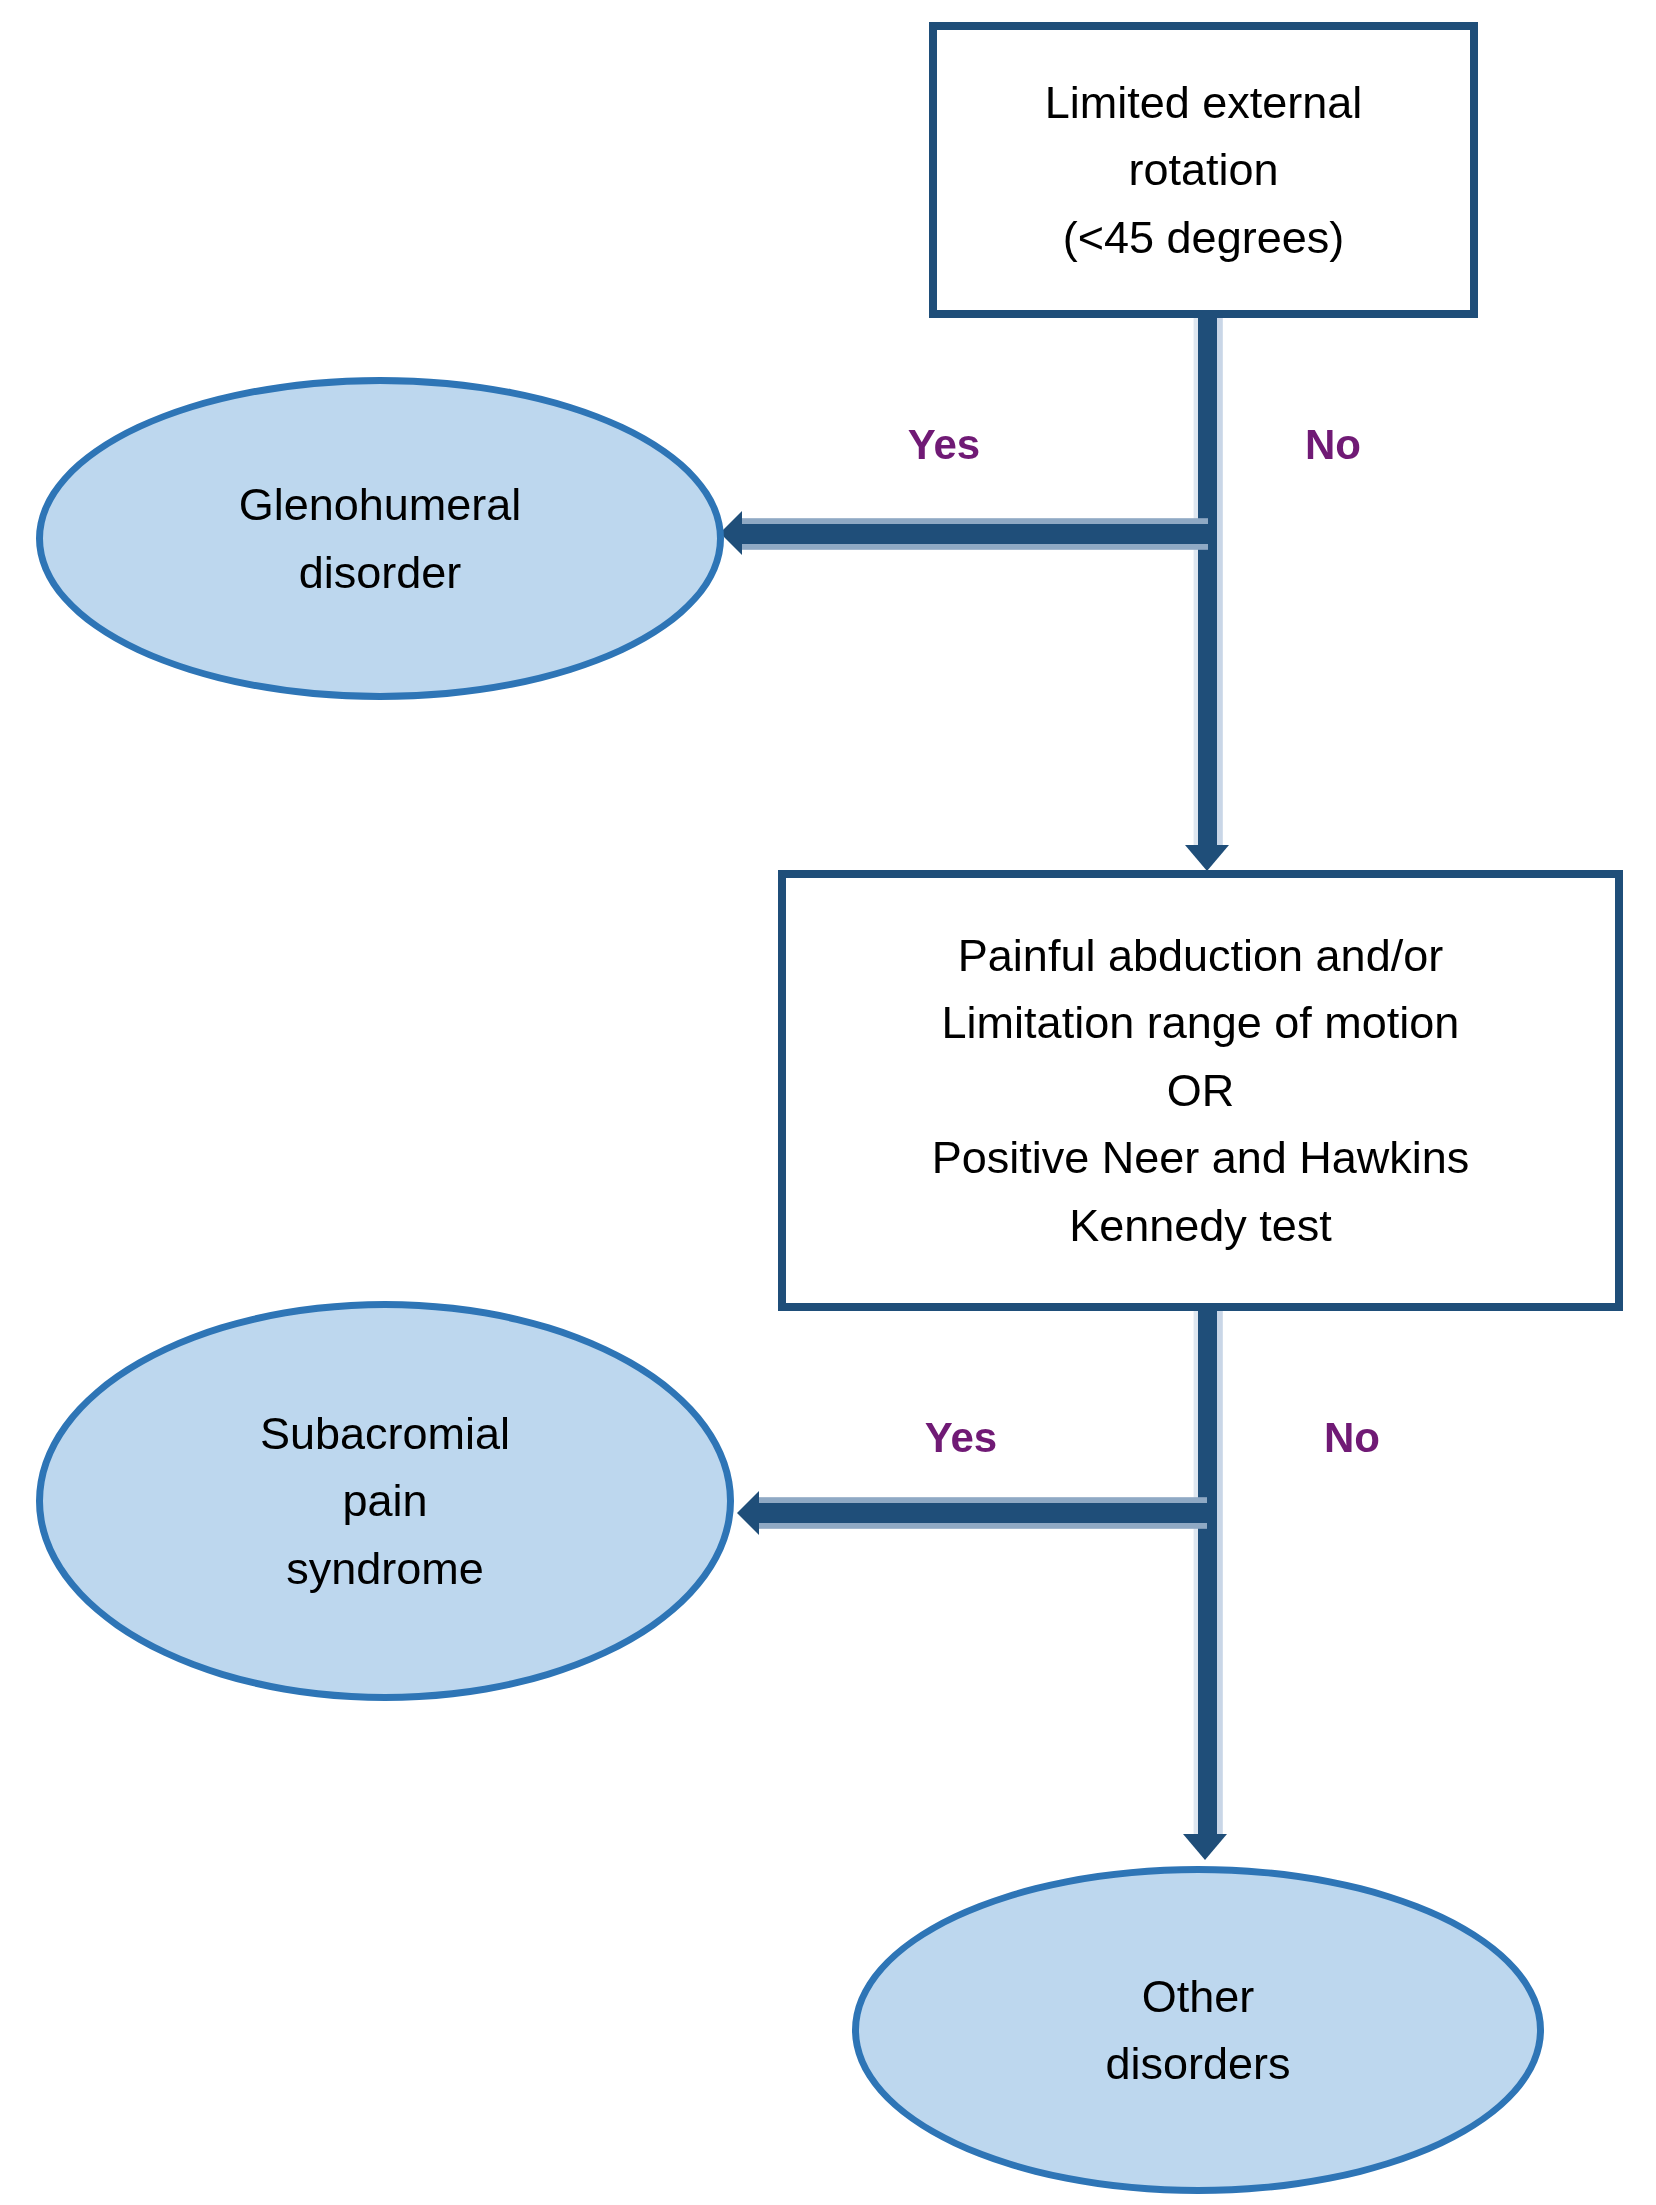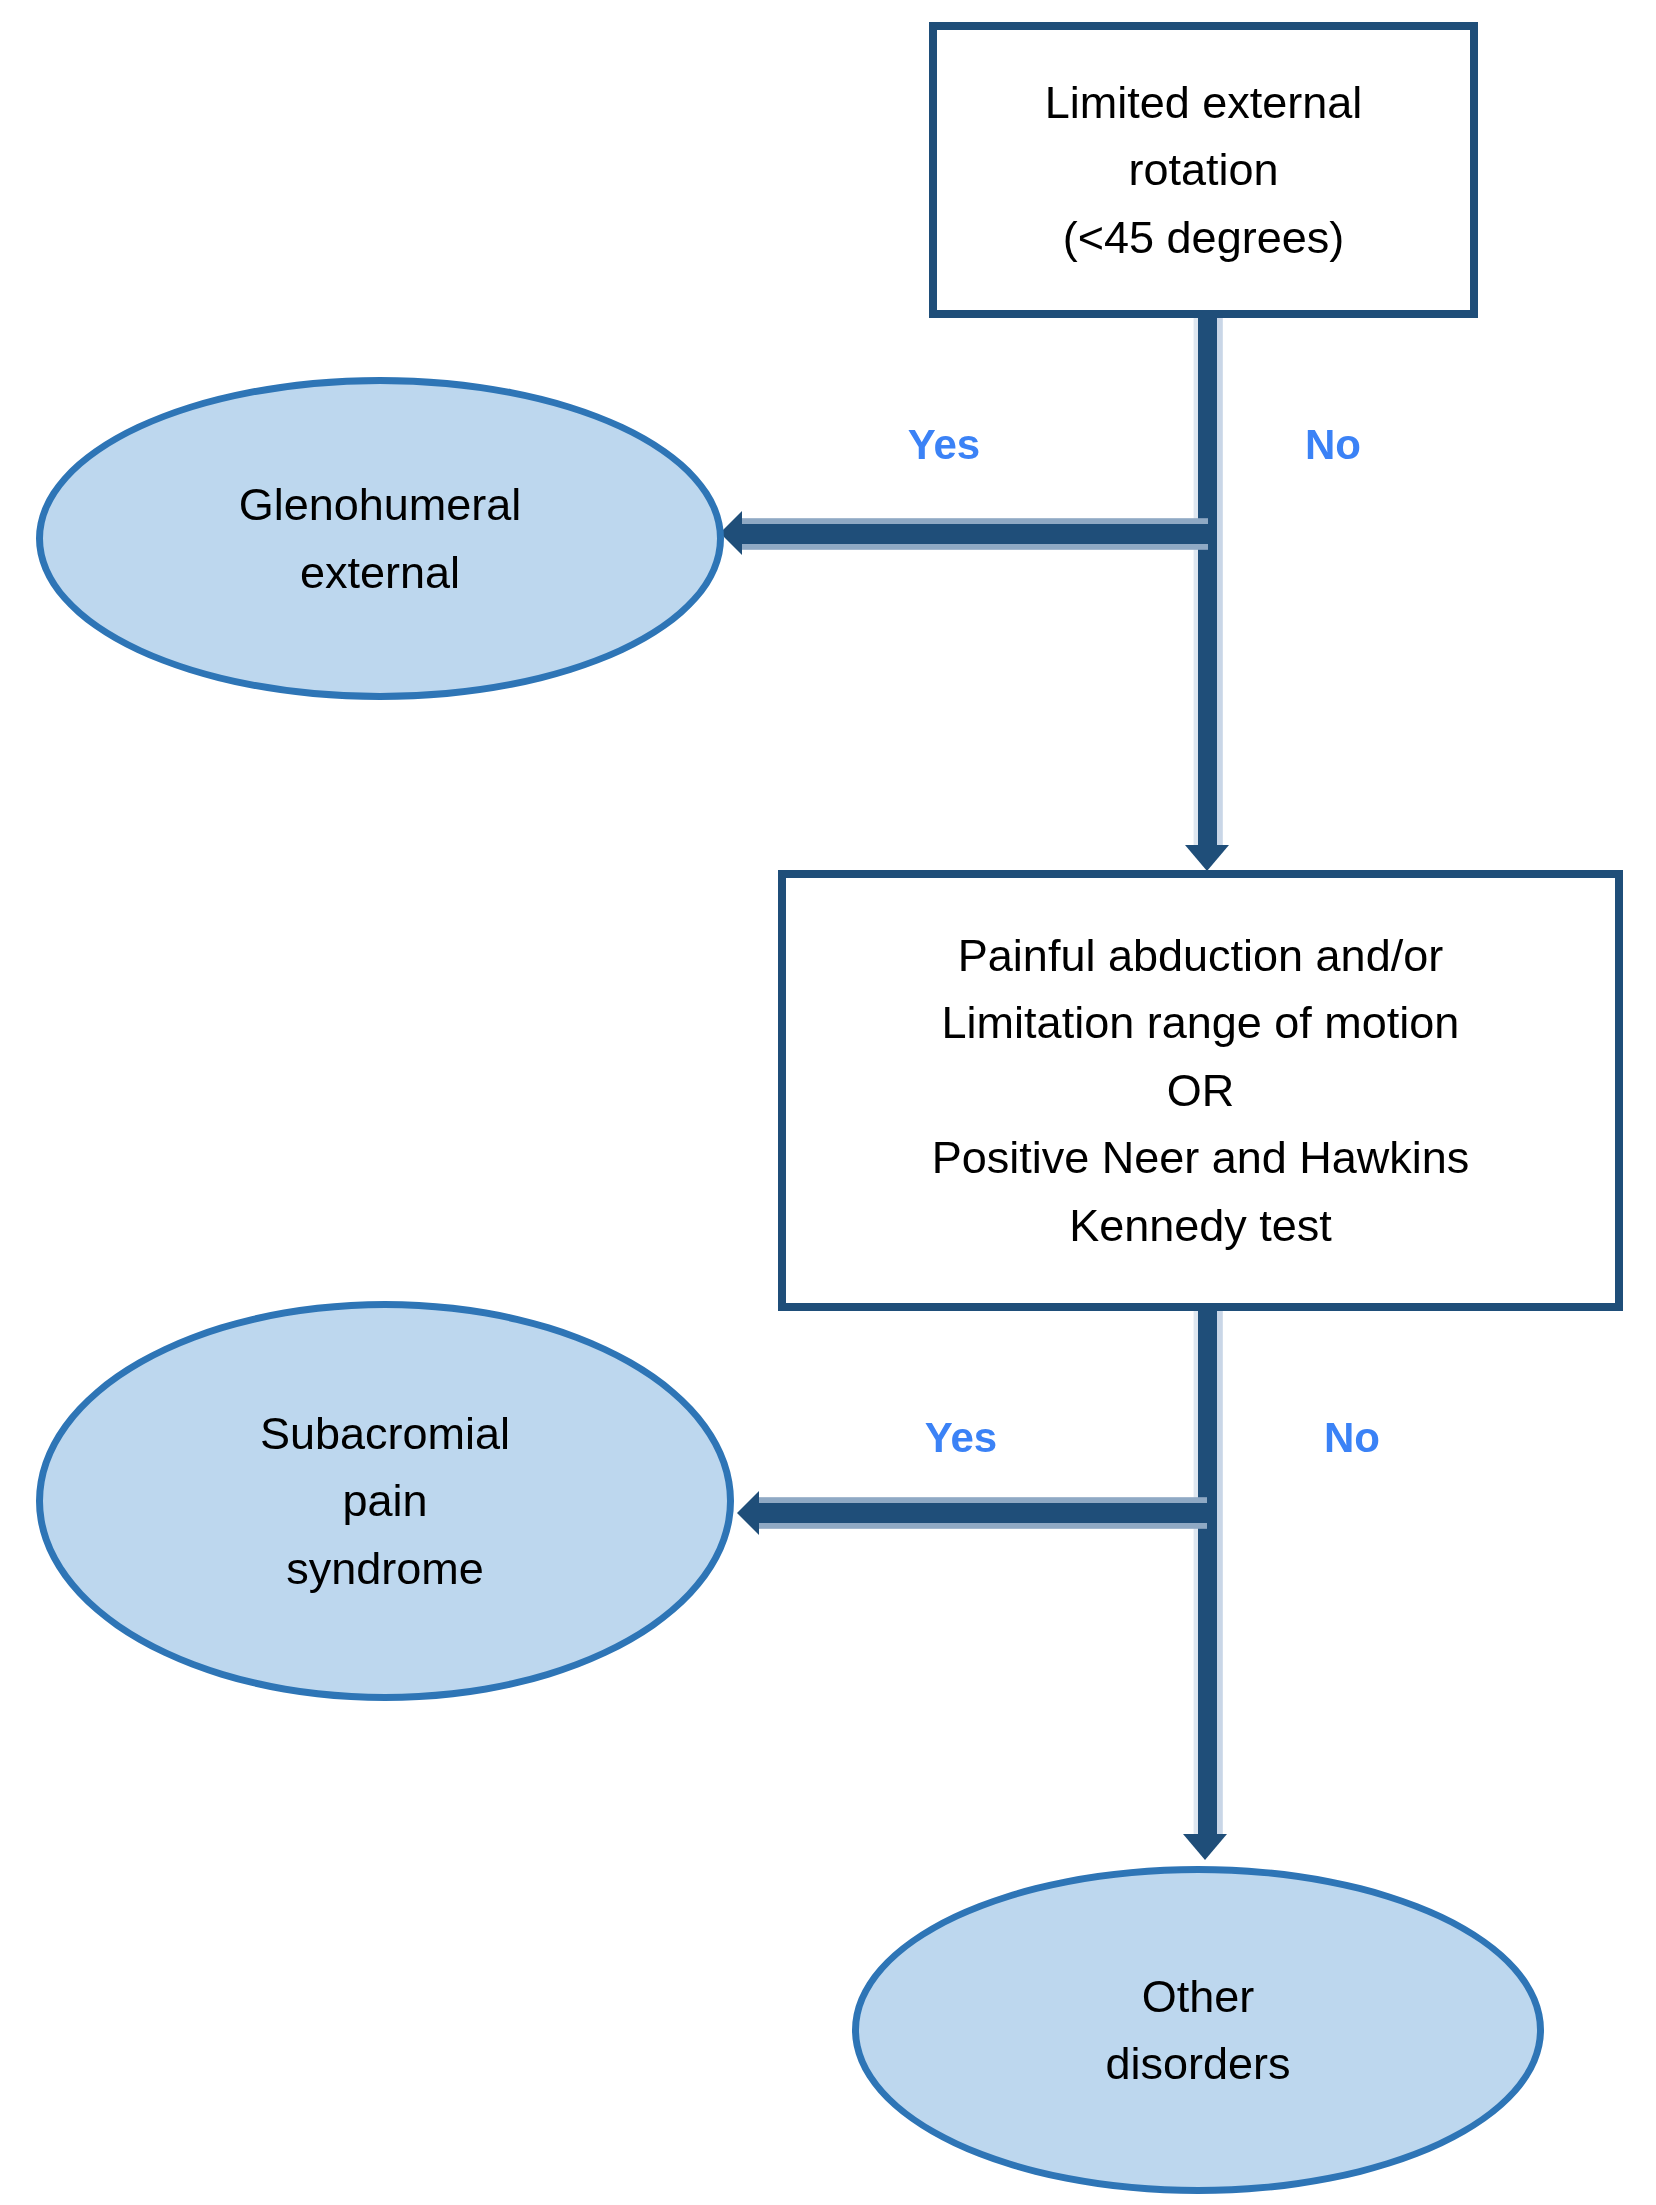--- a/index.html
+++ b/index.html
@@ -66,21 +66,21 @@
     width: 0;
     height: 0;
     border-top: 22.6px solid transparent;
     border-bottom: 22.6px solid transparent;
     border-right: 22px solid #1f4e79;
   }
   .edge-label {
     position: absolute;
     width: 218px;
     text-align: center;
-    color: #3b82f6;
+    color: #701a75;
     font-size: 42px;
     font-weight: bold;
     line-height: 52px;
   }
 
   
   #decision1 { left: 929px; top: 22px;  width: 549px;  height: 296px; }
   #vline1    { left: 1198px; top: 318px; height: 529px; }
   #ah-down1  { left: 1185px; top: 845px; }
   #yes1      { left: 835px; top: 419px; }
@@ -115,21 +115,21 @@
   <div id="ah-down1" class="arrowhead-down"></div>
 
   <div id="yes1" class="edge-label">Yes</div>
   <div id="no1" class="edge-label">No</div>
 
   <div id="hline1" class="hline"></div>
   <div id="ah-left1" class="arrowhead-left"></div>
 
   <div id="ellipse1" class="outcome-ellipse">
     <div class="node-text">Glenohumeral
-external</div>
+disorder</div>
   </div>
 
   <div id="decision2" class="decision-box">
     <div class="node-text">Painful abduction and/or
 Limitation range of motion
 OR
 Positive Neer and Hawkins
 Kennedy test</div>
   </div>
 

